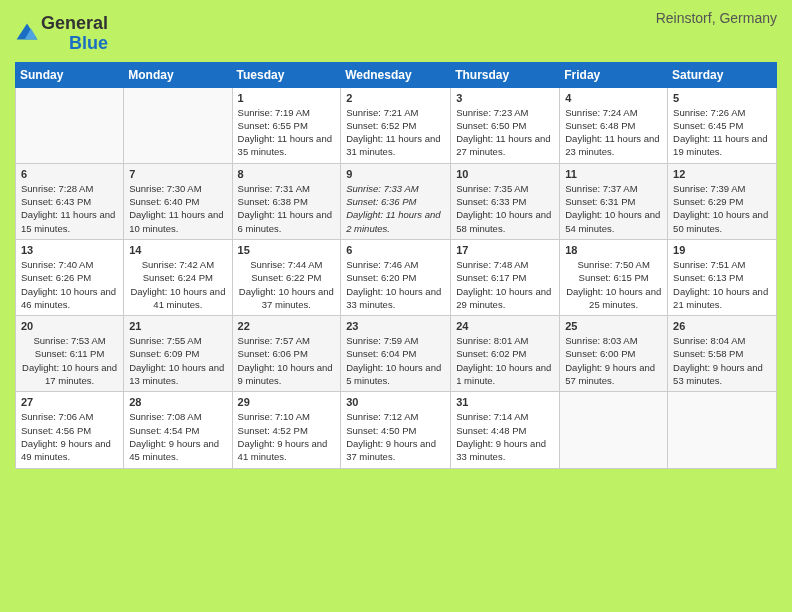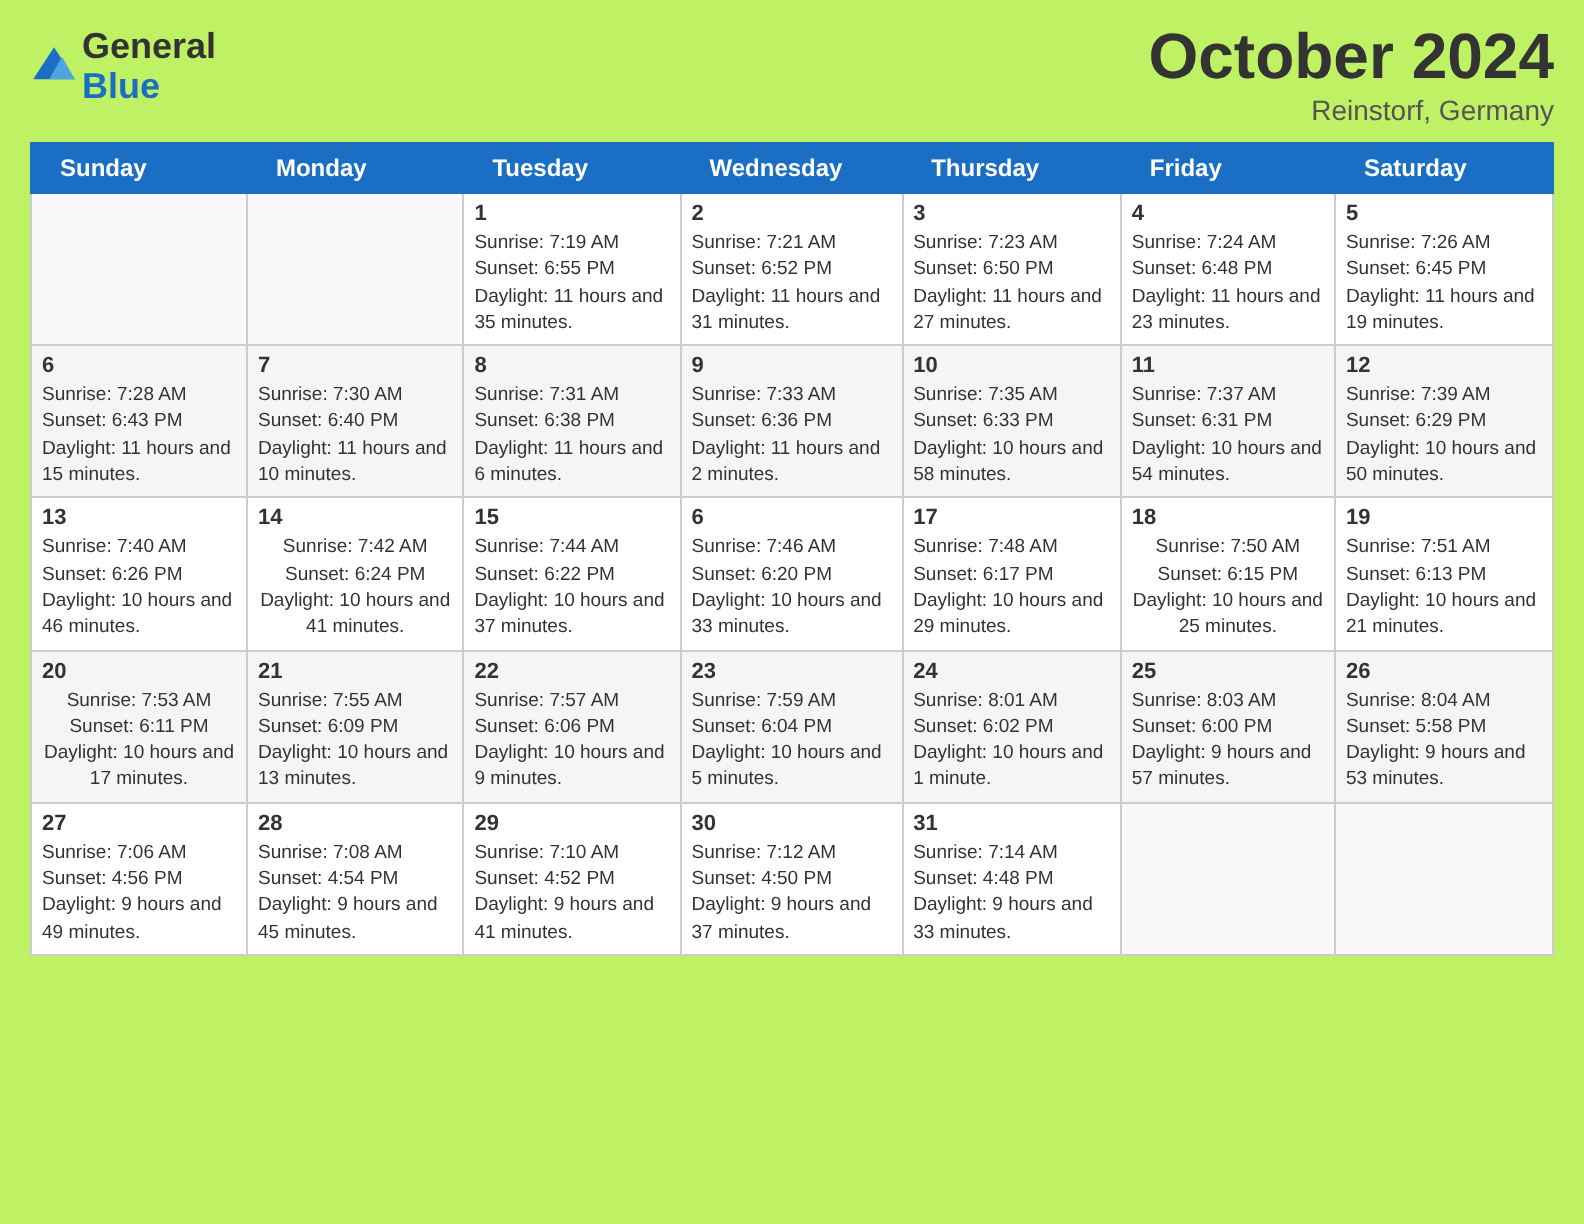--- a/index.html
+++ b/index.html
@@ -33,20 +33,21 @@
     }
     .logo-general {
       font-size: 18px;
       font-weight: bold;
       color: #333;
     }
     .logo-blue {
       font-size: 18px;
       font-weight: bold;
       color: #1a6fc4;
+      text-align: right;
     }
     .logo-icon {
       width: 24px;
       height: 24px;
       margin-right: 2px;
     }
     .title-block {
       text-align: right;
     }
     .month-title {
@@ -61,21 +62,21 @@
     .calendar {
       width: 100%;
       border-collapse: collapse;
       border: 1px solid #ccc;
     }
     .calendar th {
       background: #1a6fc4;
       color: #fff;
       font-size: 12px;
       font-weight: bold;
-      padding: 5px 14px;
+      padding: 5px 4px;
       text-align: left;
       border: 1px solid #1a6fc4;
     }
     .calendar td {
       border: 1px solid #ccc;
       vertical-align: top;
       padding: 4px 5px;
       width: 113px;
       min-height: 70px;
       font-size: 10px;
@@ -112,21 +113,20 @@
       <svg class="logo-icon" viewBox="0 0 30 30">
         <polygon points="15,2 28,22 2,22" fill="#1a6fc4"></polygon>
         <polygon points="20,8 28,22 12,22" fill="#4fa3e0"></polygon>
       </svg>
       <div class="logo-text">
         <span class="logo-general">General</span>
         <span class="logo-blue">Blue</span>
       </div>
     </div>
     <div class="title-block">
-      <div class="month-title">October 2024</div>
       <div class="subtitle">Reinstorf, Germany</div>
     </div>
   </div>
 
   <table class="calendar">
     <thead>
       <tr>
         <th>Sunday</th>
         <th>Monday</th>
         <th>Tuesday</th>
@@ -185,21 +185,21 @@
 Daylight: 11 hours and 10 minutes.</div>
           </td>
           <td>
             <span class="day-num">8</span>
             <div class="cell-content" style="white-space: pre-line;">Sunrise: 7:31 AM
 Sunset: 6:38 PM
 Daylight: 11 hours and 6 minutes.</div>
           </td>
           <td>
             <span class="day-num">9</span>
-            <div class="cell-content" style="white-space: pre-line;">Sunrise: 7:33 AM
+            <div class="cell-content" style="white-space: pre-line; font-style: italic;">Sunrise: 7:33 AM
 Sunset: 6:36 PM
 Daylight: 11 hours and 2 minutes.</div>
           </td>
           <td>
             <span class="day-num">10</span>
             <div class="cell-content" style="white-space: pre-line;">Sunrise: 7:35 AM
 Sunset: 6:33 PM
 Daylight: 10 hours and 58 minutes.</div>
           </td>
           <td>
@@ -223,21 +223,21 @@
 Daylight: 10 hours and 46 minutes.</div>
           </td>
           <td>
             <span class="day-num">14</span>
             <div class="cell-content" style="white-space: pre-line; text-align: center;">Sunrise: 7:42 AM
 Sunset: 6:24 PM
 Daylight: 10 hours and 41 minutes.</div>
           </td>
           <td>
             <span class="day-num">15</span>
-            <div class="cell-content" style="white-space: pre-line;">Sunrise: 7:44 AM
+            <div class="cell-content" style="white-space: pre-line; text-align: center;">Sunrise: 7:44 AM
 Sunset: 6:22 PM
 Daylight: 10 hours and 37 minutes.</div>
           </td>
           <td>
             <span class="day-num">6</span>
             <div class="cell-content" style="white-space: pre-line;">Sunrise: 7:46 AM
 Sunset: 6:20 PM
 Daylight: 10 hours and 33 minutes.</div>
           </td>
           <td>

